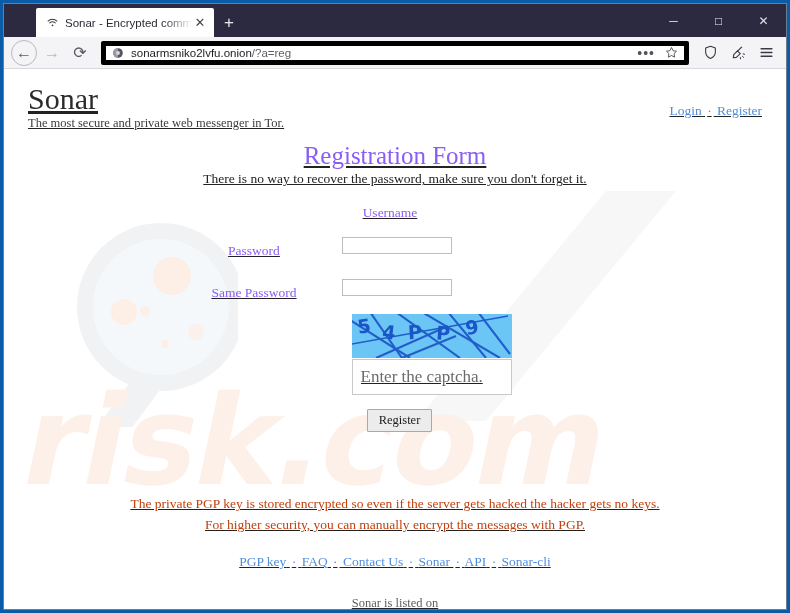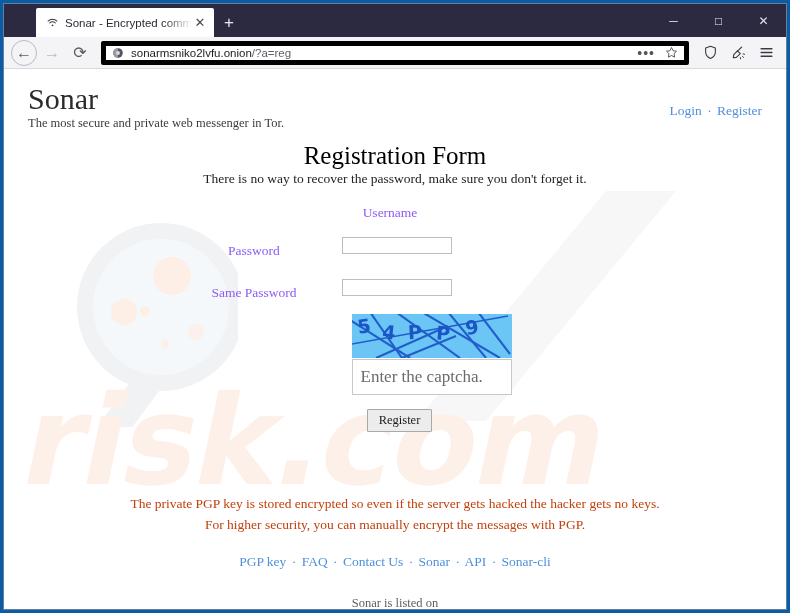--- a/index.html
+++ b/index.html
@@ -195,20 +195,21 @@
     width: 340px; height: 230px;
     pointer-events: none;
   }
 
   #content {
     position: relative;
     z-index: 2;
     padding: 0 24px;
     font-family: "Liberation Serif", serif;
     color: #222;
+    text-decoration: underline;
   }
 
   
   #site-head {
     display: flex;
     align-items: flex-start;
     justify-content: space-between;
     padding-top: 14px;
   }
   #brand-name {
@@ -231,21 +232,21 @@
     color: #4f8fdd;
     text-decoration: none;
   }
   .sep { color: #4f8fdd; padding: 0 2px; }
 
   #form-title {
     text-align: center;
     font-size: 25px;
     font-weight: 400;
     margin-top: 11px;
-    color: #000000;
+    color: #8b5cf6;
   }
   #form-notice {
     text-align: center;
     font-size: 13.5px;
     margin-top: 1px;
     color: #222;
   }
 
   
   #form-area { margin-top: 12px; }

